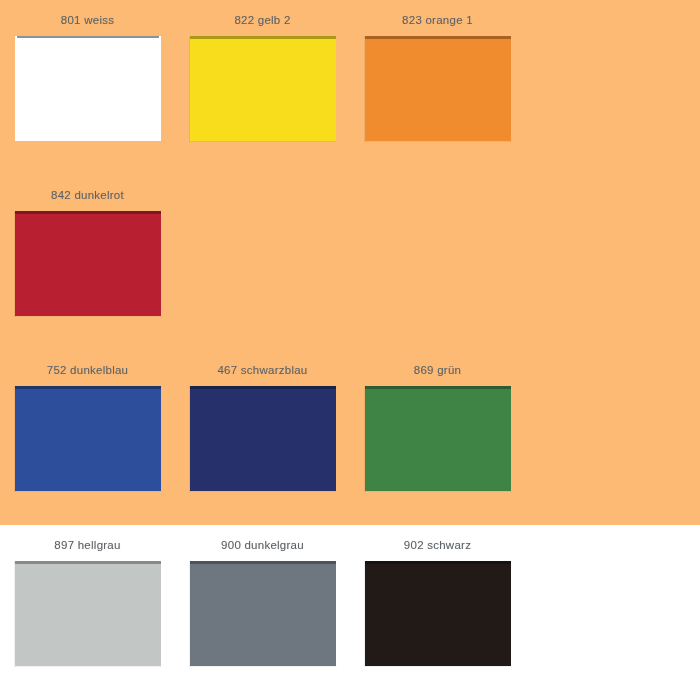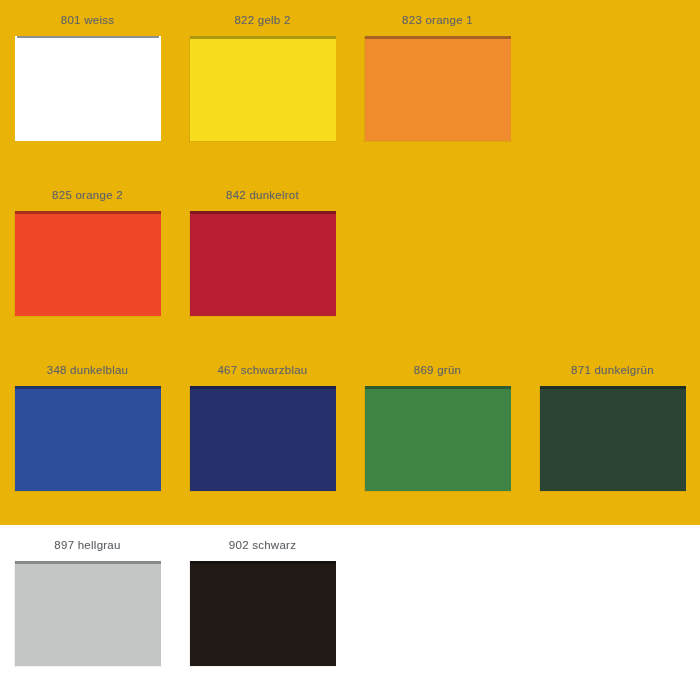--- a/index.html
+++ b/index.html
@@ -13,21 +13,21 @@
     height: 700px;
     overflow: hidden;
     font-family: "Liberation Sans", sans-serif;
     -webkit-font-smoothing: antialiased;
   }
 
   .sheet {
     position: relative;
     width: 700px;
     height: 525px;
-    background: #eab308;
+    background: #fdba74;
     box-sizing: border-box;
   }
 
   .grid {
     position: absolute;
     top: 12px;
     left: 0;
     width: 700px;
     display: flex;
     flex-direction: column;
@@ -138,63 +138,57 @@
         </div>
         <div class="cell">
           <div class="caption">823 orange 1</div>
           <div class="swatch-wrap">
             <div class="swatch" style="background: rgb(240, 140, 46);"></div>
           </div>
         </div>
       </div>
       <div class="row">
         <div class="cell">
-          <div class="caption">825 orange 2</div>
-          <div class="swatch-wrap">
-            <div class="swatch" style="background: rgb(238, 70, 38);"></div>
-          </div>
-        </div>
-        <div class="cell">
           <div class="caption">842 dunkelrot</div>
           <div class="swatch-wrap">
             <div class="swatch" style="background: rgb(184, 32, 50);"></div>
           </div>
         </div>
       </div>
       <div class="row">
         <div class="cell">
-          <div class="caption">348 dunkelblau</div>
+          <div class="caption">752 dunkelblau</div>
           <div class="swatch-wrap">
             <div class="swatch" style="background: rgb(45, 78, 155);"></div>
           </div>
         </div>
         <div class="cell">
           <div class="caption">467 schwarzblau</div>
           <div class="swatch-wrap">
             <div class="swatch" style="background: rgb(38, 48, 106);"></div>
           </div>
         </div>
         <div class="cell">
           <div class="caption">869 grün</div>
           <div class="swatch-wrap">
             <div class="swatch" style="background: rgb(63, 132, 69);"></div>
           </div>
         </div>
-        <div class="cell">
-          <div class="caption">871 dunkelgrün</div>
-          <div class="swatch-wrap">
-            <div class="swatch" style="background: rgb(43, 68, 52);"></div>
-          </div>
-        </div>
       </div>
       <div class="row">
         <div class="cell">
           <div class="caption">897 hellgrau</div>
           <div class="swatch-wrap">
             <div class="swatch" style="background: rgb(194, 198, 196);"></div>
+          </div>
+        </div>
+        <div class="cell">
+          <div class="caption">900 dunkelgrau</div>
+          <div class="swatch-wrap">
+            <div class="swatch" style="background: rgb(110, 119, 128);"></div>
           </div>
         </div>
         <div class="cell">
           <div class="caption">902 schwarz</div>
           <div class="swatch-wrap">
             <div class="swatch" style="background: rgb(34, 26, 23);"></div>
           </div>
         </div>
         <div class="cell is-empty">
           <div class="caption"></div>

